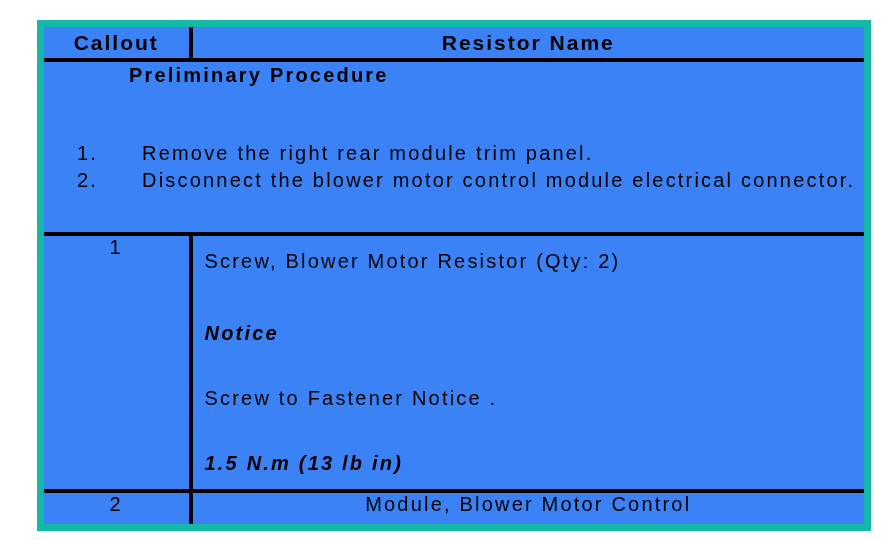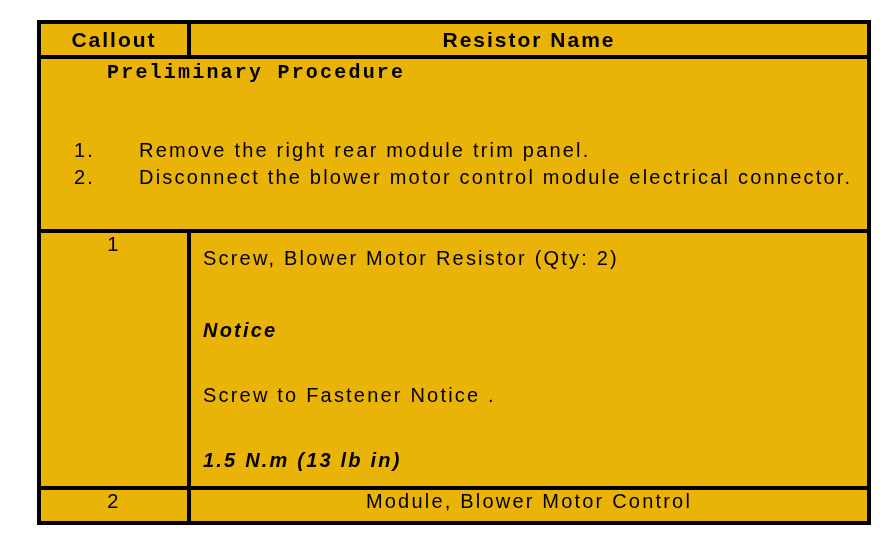--- a/index.html
+++ b/index.html
@@ -12,22 +12,22 @@
     font-family: "Liberation Sans", "DejaVu Sans", sans-serif;
     color: #000000;
   }
   .doc-table {
     position: absolute;
     left: 37px;
     top: 20px;
     width: 834px;
     border-collapse: collapse;
     table-layout: fixed;
-    background: #eab308;
-    border: 2px solid #14b8a6;
+    background: #3b82f6;
+    border: 7px solid #14b8a6;
   }
   .doc-table th,
   .doc-table td {
     border: 4px solid #000000;
     padding: 0;
     vertical-align: top;
     font-size: 20px;
     letter-spacing: 2.2px;
   }
   
@@ -38,24 +38,23 @@
     text-align: center;
     vertical-align: middle;
     letter-spacing: 2px;
   }
   
   .prelim-cell {
     height: 170px;
     padding-top: 6px;
   }
   .prelim-title {
-    margin: 0 0 51px 66px;
+    margin: 0 0 51px 85px;
     line-height: 27px;
     font-weight: bold;
-    font-family: Liberation Mono, monospace;
   }
   .step {
     display: flex;
     margin-left: 33px;
     line-height: 27px;
     white-space: nowrap;
   }
   .step-num {
     flex: none;
     width: 65px;

